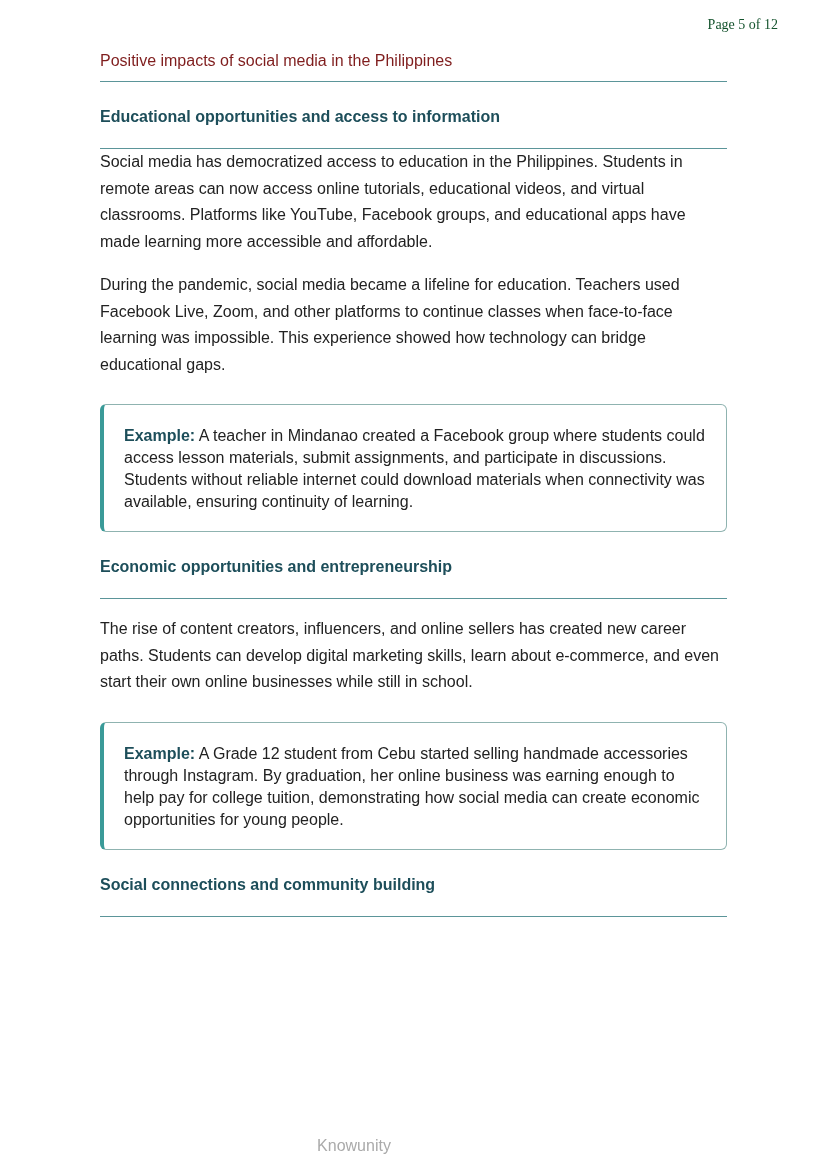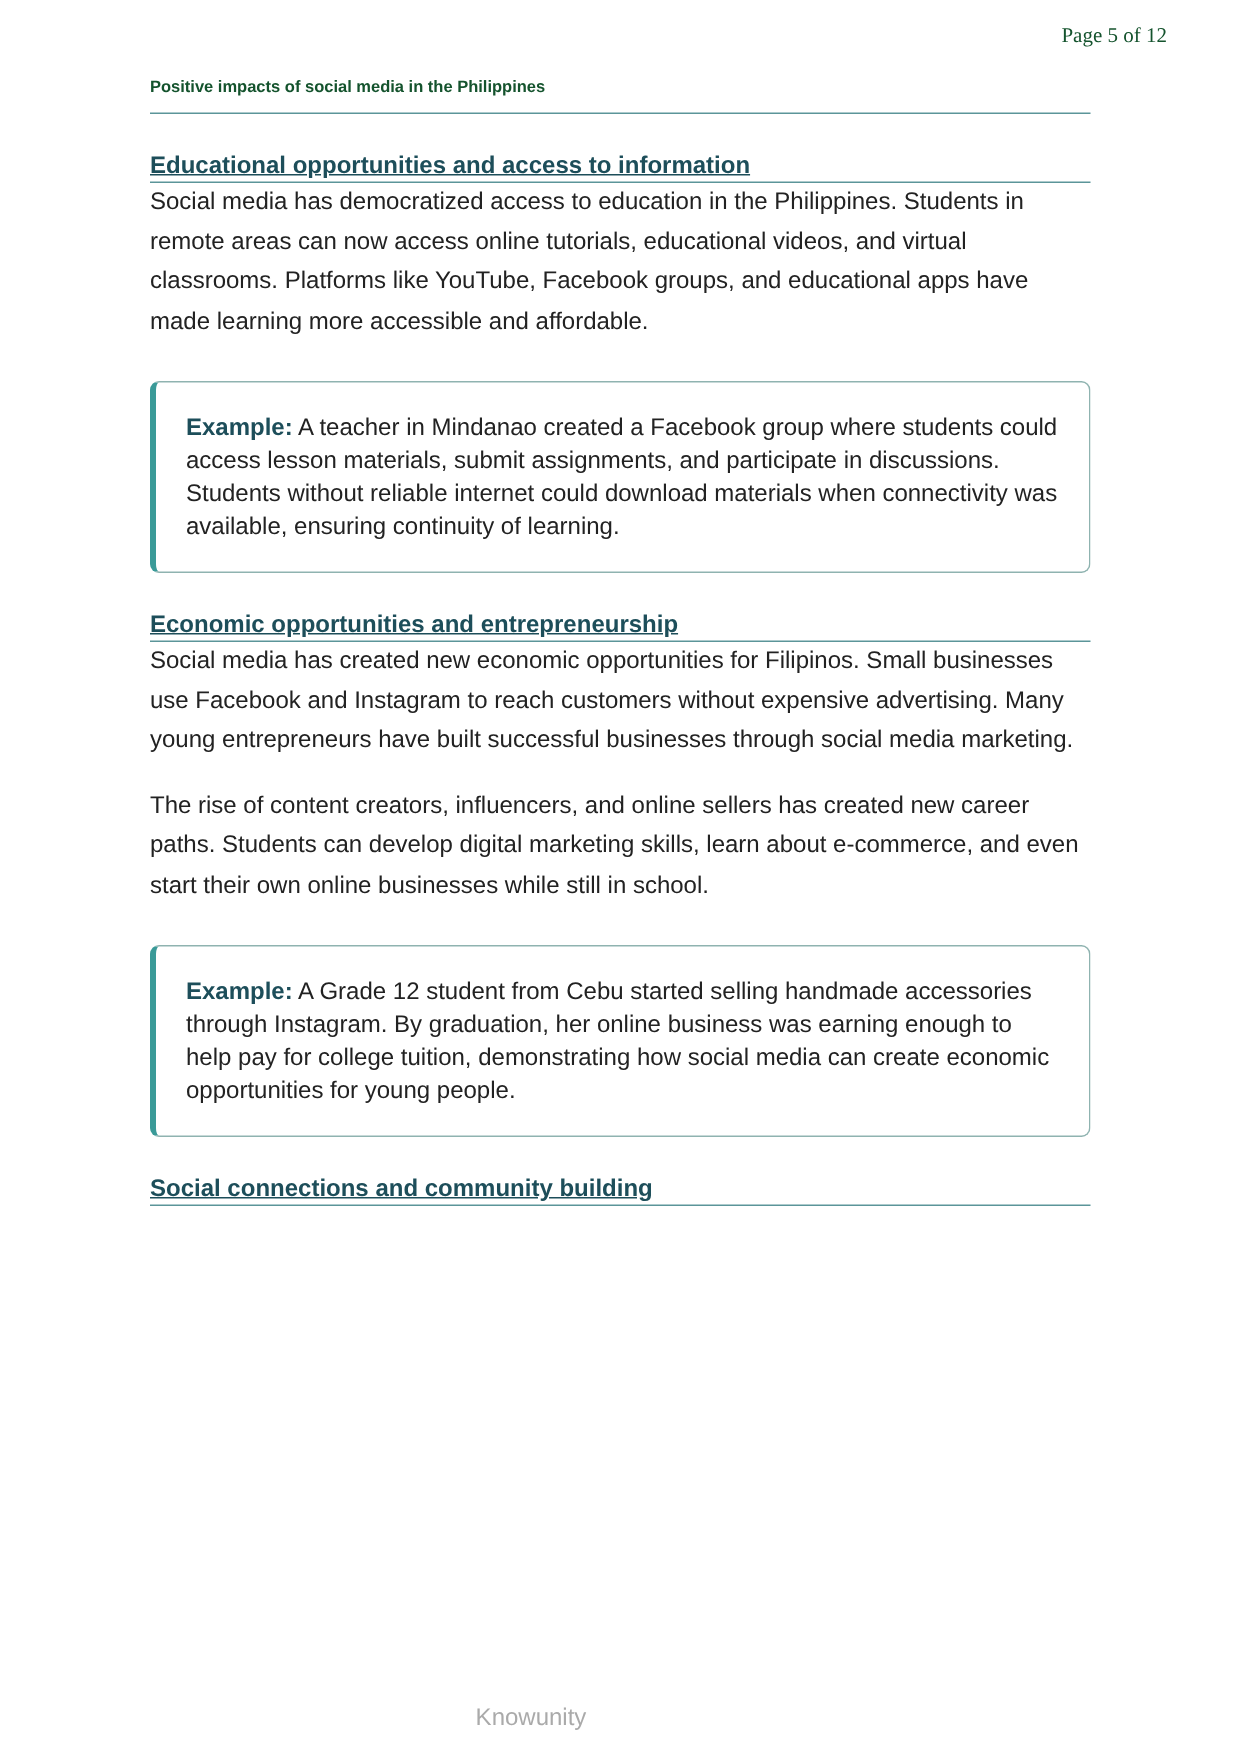--- a/index.html
+++ b/index.html
@@ -1,46 +1,46 @@
 <!DOCTYPE html>
 <html><head>
 <meta charset="utf-8">
 <style>
   html, body { margin: 0; padding: 0; background: #ffffff; }
   body { width: 828px; height: 1171px; position: relative; overflow: hidden; font-family: "Liberation Sans", sans-serif; color: #222; }
   .page-num { position: absolute; top: 17px; right: 50px; font-family: "Liberation Serif", serif; font-size: 14px; color: #14532d; }
   .content { position: absolute; left: 100px; top: 50px; width: 627px; }
-  h2 { margin: 0; font-size: 11px; font-weight: bold; color: #14532d; padding: 0 0 11px 0; border-bottom: 1.5px solid #5b9599; }
-  h3 { margin: 0; font-size: 16px; font-weight: bold; color: #1d4e5a; padding: 0 0 1px 0; border-bottom: 1.5px solid #5b9599; text-decoration: underline; }
+  h2 { margin: 0; font-size: 16px; font-weight: normal; color: #7f1d1d; padding: 0 0 11px 0; border-bottom: 1.5px solid #5b9599; }
+  h3 { margin: 0; font-size: 16px; font-weight: bold; color: #1d4e5a; padding: 0 0 22px 0; border-bottom: 1.5px solid #5b9599; }
   .h-main { margin-top: 2px; }
   .h-sub { margin-top: 26px; }
   p { margin: 0; font-size: 16px; line-height: 26.5px; color: #222; }
   .p-first { }
   .p-next { margin-top: 17px; }
   .example { margin-top: 26px; border: 1.5px solid #8fb3b0; border-left: 4px solid #3a9a98; border-radius: 6px; padding: 20px 20px 18px 20px; }
   .example p { line-height: 22px; font-size: 16px; }
   .example .lbl { font-weight: bold; color: #1d4e5a; }
   .footer { position: absolute; top: 1137px; left: 0; width: 708px; text-align: center; font-size: 16px; color: #aaa; }
 </style>
 </head>
 <body>
 
 <div class="page-num">Page 5 of 12</div>
 
 <div class="content">
   <h2 class="h-main">Positive impacts of social media in the Philippines</h2>
 
   <h3 class="h-sub">Educational opportunities and access to information</h3>
   <p class="p-first">Social media has democratized access to education in the Philippines. Students in remote areas can now access online tutorials, educational videos, and virtual classrooms. Platforms like YouTube, Facebook groups, and educational apps have made learning more accessible and affordable.</p>
+  <p class="p-next">During the pandemic, social media became a lifeline for education. Teachers used Facebook Live, Zoom, and other platforms to continue classes when face-to-face learning was impossible. This experience showed how technology can bridge educational gaps.</p>
   <div class="example">
     <p><span class="lbl">Example:</span><span> A teacher in Mindanao created a Facebook group where students could access lesson materials, submit assignments, and participate in discussions. Students without reliable internet could download materials when connectivity was available, ensuring continuity of learning.</span></p>
   </div>
 
   <h3 class="h-sub">Economic opportunities and entrepreneurship</h3>
-  <p class="p-first">Social media has created new economic opportunities for Filipinos. Small businesses use Facebook and Instagram to reach customers without expensive advertising. Many young entrepreneurs have built successful businesses through social media marketing.</p>
   <p class="p-next">The rise of content creators, influencers, and online sellers has created new career paths. Students can develop digital marketing skills, learn about e-commerce, and even start their own online businesses while still in school.</p>
   <div class="example">
     <p><span class="lbl">Example:</span><span> A Grade 12 student from Cebu started selling handmade accessories through Instagram. By graduation, her online business was earning enough to help pay for college tuition, demonstrating how social media can create economic opportunities for young people.</span></p>
   </div>
 
   <h3 class="h-sub">Social connections and community building</h3>
 </div>
 
 <div class="footer">Knowunity</div>
 

